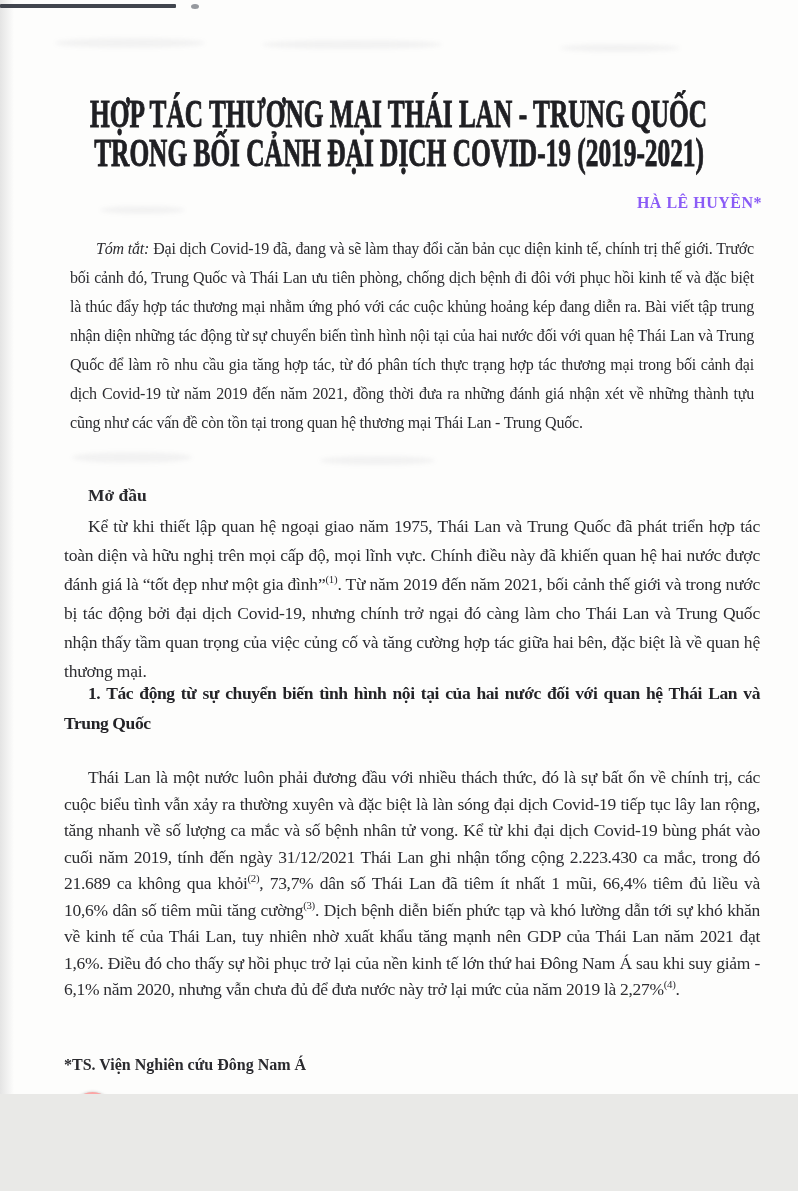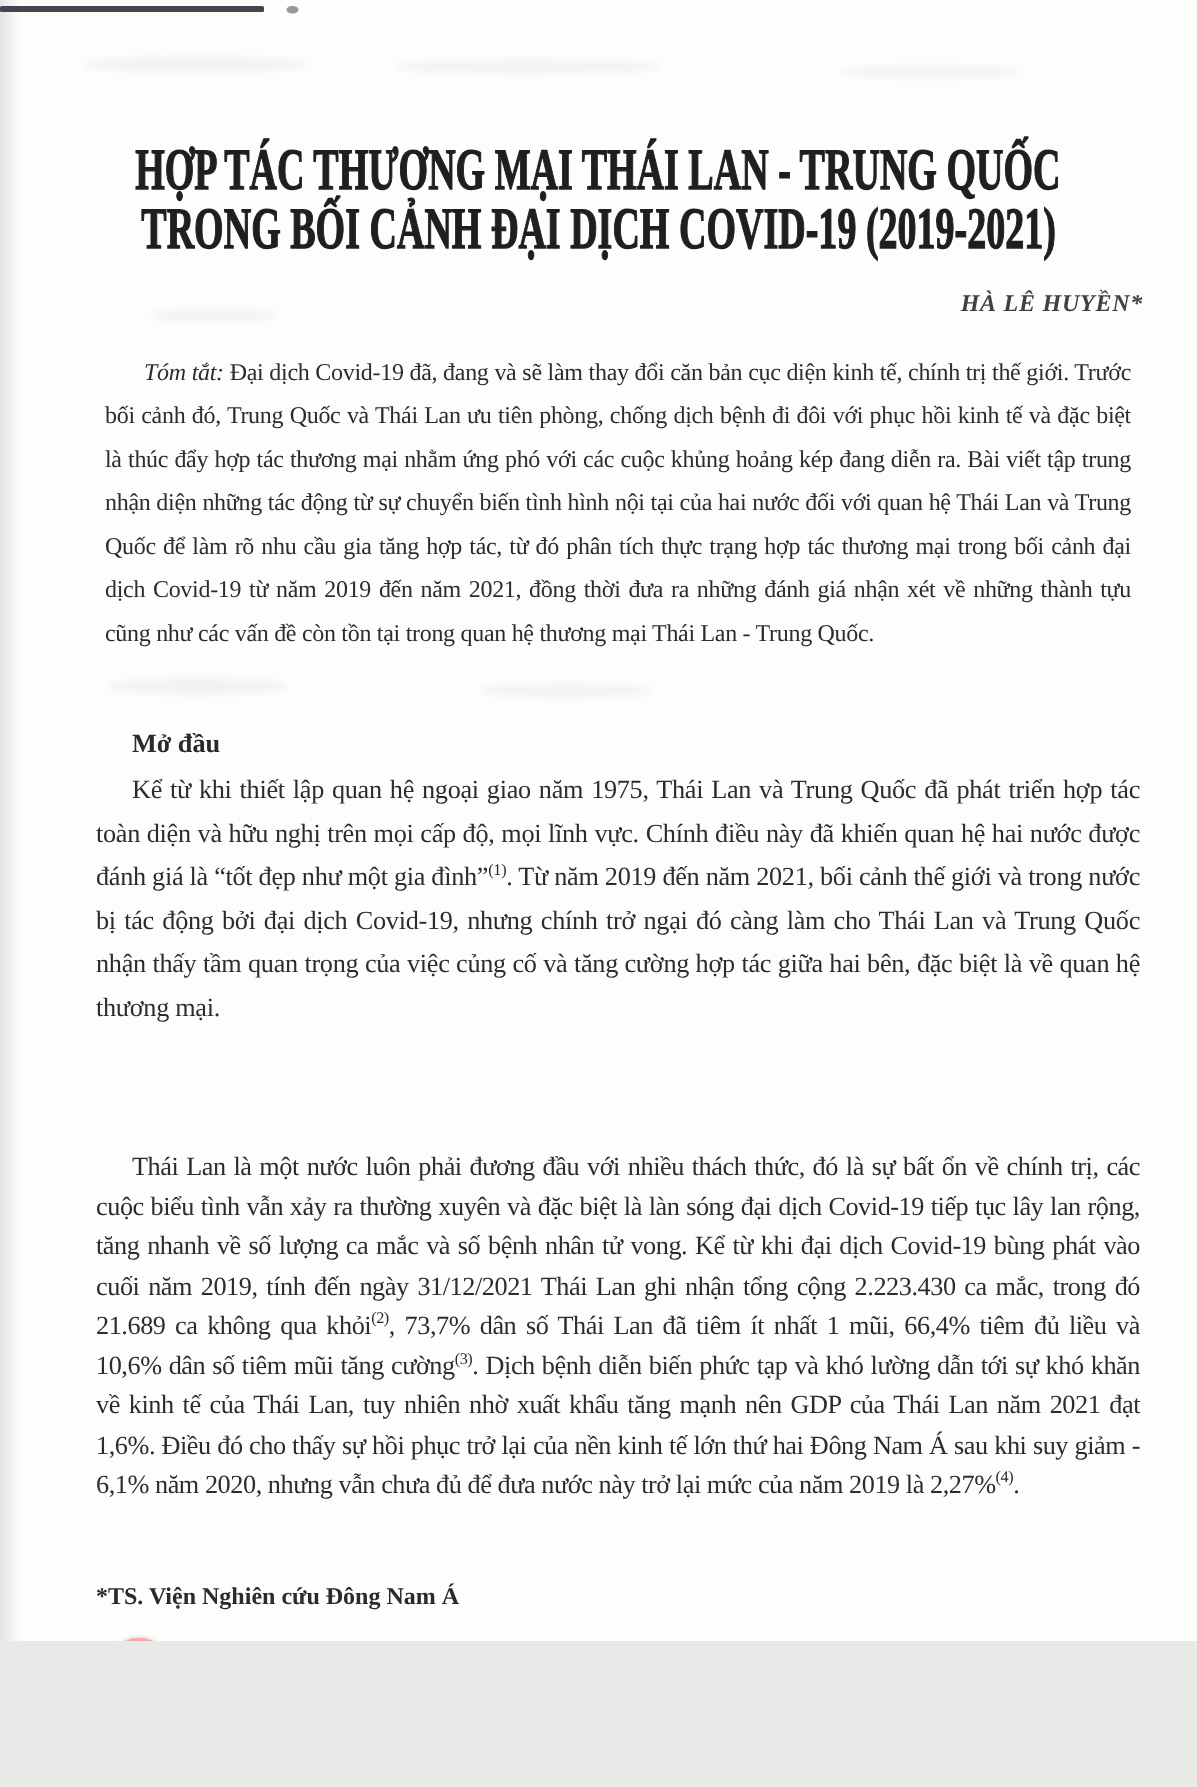--- a/index.html
+++ b/index.html
@@ -20,21 +20,21 @@
   .sm2 { left:262px; top:40px;  width:180px; height:9px;  }
   .sm3 { left:560px; top:44px;  width:120px; height:8px;  }
   .sm4 { left:72px;  top:452px; width:120px; height:11px; }
   .sm5 { left:320px; top:456px; width:115px; height:9px;  }
   .sm6 { left:100px; top:206px; width:85px;  height:8px;  }
 
   .title { position:absolute; left:0; right:0; top:94px; margin:0; font-size:39px; line-height:39px; font-weight:bold; color:#1f1f23; }
   .title-line { display:flex; justify-content:center; }
   .title-line > span { white-space:nowrap; transform:scaleX(0.65); transform-origin:center; -webkit-text-stroke:0.9px #1f1f23; }
 
-  .author { position:absolute; top:194px; right:36px; font-weight:bold; font-size:16px; letter-spacing:.5px; color:#404040;font-style:italic; }
+  .author { position:absolute; top:194px; right:36px; font-weight:bold; font-size:16px; letter-spacing:.5px; color:#8b5cf6; }
 
   .abstract, .keywords {
     position:absolute; left:64px; right:38px; margin:6px;
     font-size:16px; line-height:29px; letter-spacing:-0.2px;
     text-align:justify; text-indent:26px;
   }
   .abstract { top:228px; }
   .keywords { top:433px; }
   .ital { font-style:italic; }
 
@@ -92,20 +92,21 @@
   <p class="abstract">
     <span class="ital">Tóm tắt:</span>
     <span>Đại dịch Covid-19 đã, đang và sẽ làm thay đổi căn bản cục diện kinh tế, chính trị thế giới. Trước bối cảnh đó, Trung Quốc và Thái Lan ưu tiên phòng, chống dịch bệnh đi đôi với phục hồi kinh tế và đặc biệt là thúc đẩy hợp tác thương mại nhằm ứng phó với các cuộc khủng hoảng kép đang diễn ra. Bài viết tập trung nhận diện những tác động từ sự chuyển biến tình hình nội tại của hai nước đối với quan hệ Thái Lan và Trung Quốc để làm rõ nhu cầu gia tăng hợp tác, từ đó phân tích thực trạng hợp tác thương mại trong bối cảnh đại dịch Covid-19 từ năm 2019 đến năm 2021, đồng thời đưa ra những đánh giá nhận xét về những thành tựu cũng như các vấn đề còn tồn tại trong quan hệ thương mại Thái Lan - Trung Quốc.</span>
   </p>
 
 
   <h2 class="h-intro">Mở đầu</h2>
 
   <p class="para p-intro"><span>Kể từ khi thiết lập quan hệ ngoại giao năm 1975, Thái Lan và Trung Quốc đã phát triển hợp tác toàn diện và hữu nghị trên mọi cấp độ, mọi lĩnh vực. Chính điều này đã khiến quan hệ hai nước được đánh giá là “tốt đẹp như một gia đình”</span><sup>(1)</sup><span>. Từ năm 2019 đến năm 2021, bối cảnh thế giới và trong nước bị tác động bởi đại dịch Covid-19, nhưng chính trở ngại đó càng làm cho Thái Lan và Trung Quốc nhận thấy tầm quan trọng của việc củng cố và tăng cường hợp tác giữa hai bên, đặc biệt là về quan hệ thương mại.</span></p>
 
+  <h2 class="h-s1">1. Tác động từ sự chuyển biến tình hình nội tại của hai nước đối với quan hệ Thái Lan và Trung Quốc</h2>
 
 
   <p class="para p-s11"><span>Thái Lan là một nước luôn phải đương đầu với nhiều thách thức, đó là sự bất ổn về chính trị, các cuộc biểu tình vẫn xảy ra thường xuyên và đặc biệt là làn sóng đại dịch Covid-19 tiếp tục lây lan rộng, tăng nhanh về số lượng ca mắc và số bệnh nhân tử vong. Kể từ khi đại dịch Covid-19 bùng phát vào cuối năm 2019, tính đến ngày 31/12/2021 Thái Lan ghi nhận tổng cộng 2.223.430 ca mắc, trong đó 21.689 ca không qua khỏi</span><sup>(2)</sup><span>, 73,7% dân số Thái Lan đã tiêm ít nhất 1 mũi, 66,4% tiêm đủ liều và 10,6% dân số tiêm mũi tăng cường</span><sup>(3)</sup><span>. Dịch bệnh diễn biến phức tạp và khó lường dẫn tới sự khó khăn về kinh tế của Thái Lan, tuy nhiên nhờ xuất khẩu tăng mạnh nên GDP của Thái Lan năm 2021 đạt 1,6%. Điều đó cho thấy sự hồi phục trở lại của nền kinh tế lớn thứ hai Đông Nam Á sau khi suy giảm - 6,1% năm 2020, nhưng vẫn chưa đủ để đưa nước này trở lại mức của năm 2019 là 2,27%</span><sup>(4)</sup><span>.</span></p>
 
   <div class="footnote">*TS. Viện Nghiên cứu Đông Nam Á</div>
 
   <div>
     <div class="page-badge">34</div>
     <div class="rule"></div>
     <div class="rule-dash"></div>

